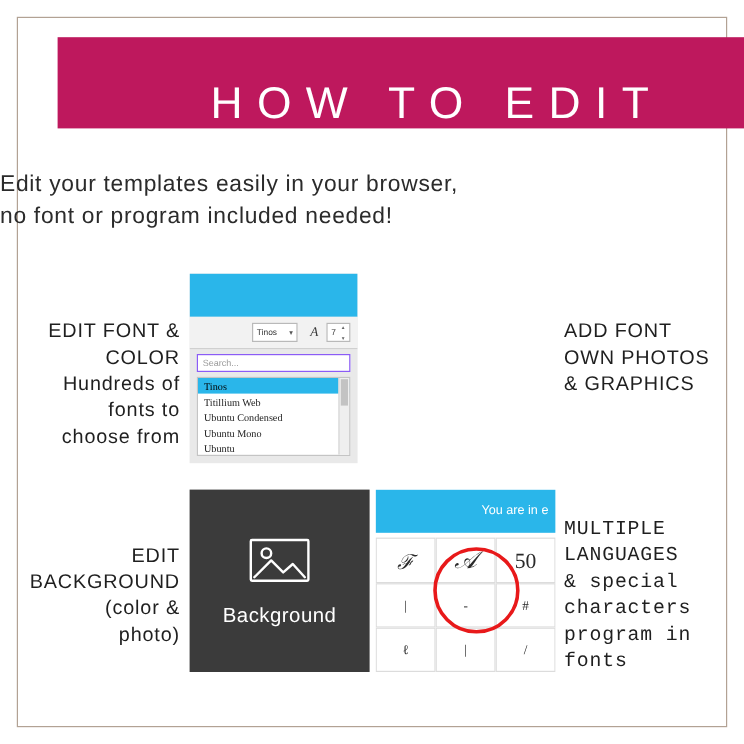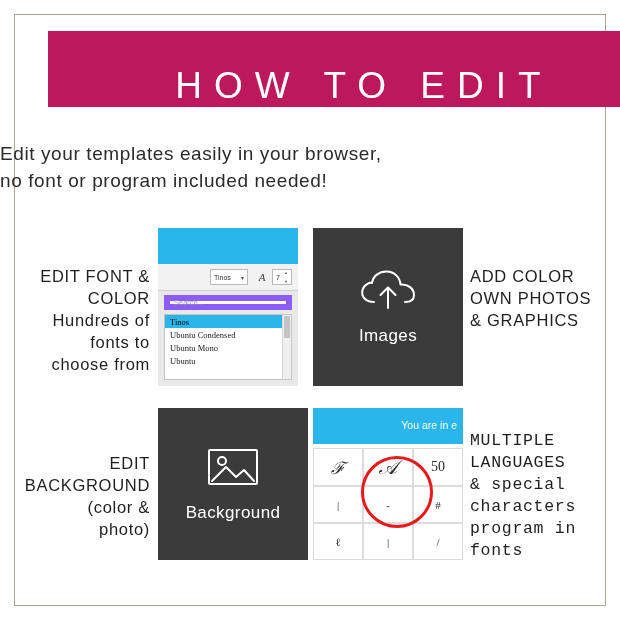--- a/index.html
+++ b/index.html
@@ -187,21 +187,21 @@
     justify-content: space-between;
     font-size: 4px;
     line-height: 5px;
     color: #666;
   }
   .fp-search {
     position: absolute;
     left: 6px; top: 67px;
     width: 128px; height: 15px;
     background: #ffffff;
-    border: 6px solid #8b5cf6;
+    border: 1px solid #8b5cf6;
     font-size: 7.5px;
     color: #9a9a9a;
     display: flex;
     align-items: center;
     padding-left: 4px;
     box-sizing: border-box;
   }
   .fp-list {
     position: absolute;
     left: 6px; top: 86px;
@@ -303,21 +303,21 @@
   .kb-row.r2 { top: 78px; height: 37px; }
   .kb-row.r3 { top: 115px; height: 37px; }
   .kb-key {
     flex: 1;
     border: 1px solid #dcdcdc;
     box-sizing: border-box;
     background: #ffffff;
     display: flex;
     align-items: center;
     justify-content: center;
-    font-size: 14px;
+    font-size: 18px;
     color: #2a2a2a;
     font-family: "Liberation Serif", serif;
   }
   .kb-key.script {
     font-style: italic;
     font-size: 17px;
   }
   .kb-key.big {
     font-size: 20px;
     font-style: italic;
@@ -375,42 +375,33 @@
       <span class="fp-spin">
         <span>▲</span>
         <span>▼</span>
       </span>
     </div>
 
     <div class="fp-search">Search...</div>
 
     <div class="fp-list">
       <div class="fp-item selected">Tinos</div>
+      <div class="fp-item">Titillium Web</div>
       <div class="fp-item">Ubuntu Condensed</div>
       <div class="fp-item">Ubuntu Mono</div>
       <div class="fp-item">Ubuntu</div>
       <div class="fp-scroll">
         <div class="fp-thumb"></div>
       </div>
     </div>
   </div>
 
-  <div class="panel panel-dark panel-images">
-    <div class="dark-icon">
-      <svg width="60" height="44" viewBox="0 0 60 44" fill="none" stroke="#ffffff" stroke-width="2">
-        <path d="M16 34 C7 34 3 28 4.5 22 C6 16 12 14.5 14 15 C15 8 21 3.5 28.5 3.5 C36.5 3.5 42 9.5 42.5 16.5 C50 16 56 20.5 56 27 C56 32 52 34 47 34" stroke-linecap="round" stroke-linejoin="round"></path>
-        <path d="M30 40 L30 20" stroke-linecap="round"></path>
-        <path d="M22.5 27 L30 19.5 L37.5 27" stroke-linecap="round" stroke-linejoin="round"></path>
-      </svg>
-    </div>
-    <div class="dark-caption">Images</div>
-  </div>
 
   <div class="label right label-add-photos">
-    <div>ADD COLOR</div>
+    <div>ADD FONT</div>
     <div>OWN PHOTOS</div>
     <div>&amp; GRAPHICS</div>
   </div>
 
   <div class="label left label-edit-bg">
     <div class="caps">EDIT</div>
     <div class="caps">BACKGROUND</div>
     <div>(color &amp;</div>
     <div>photo)</div>
   </div>

